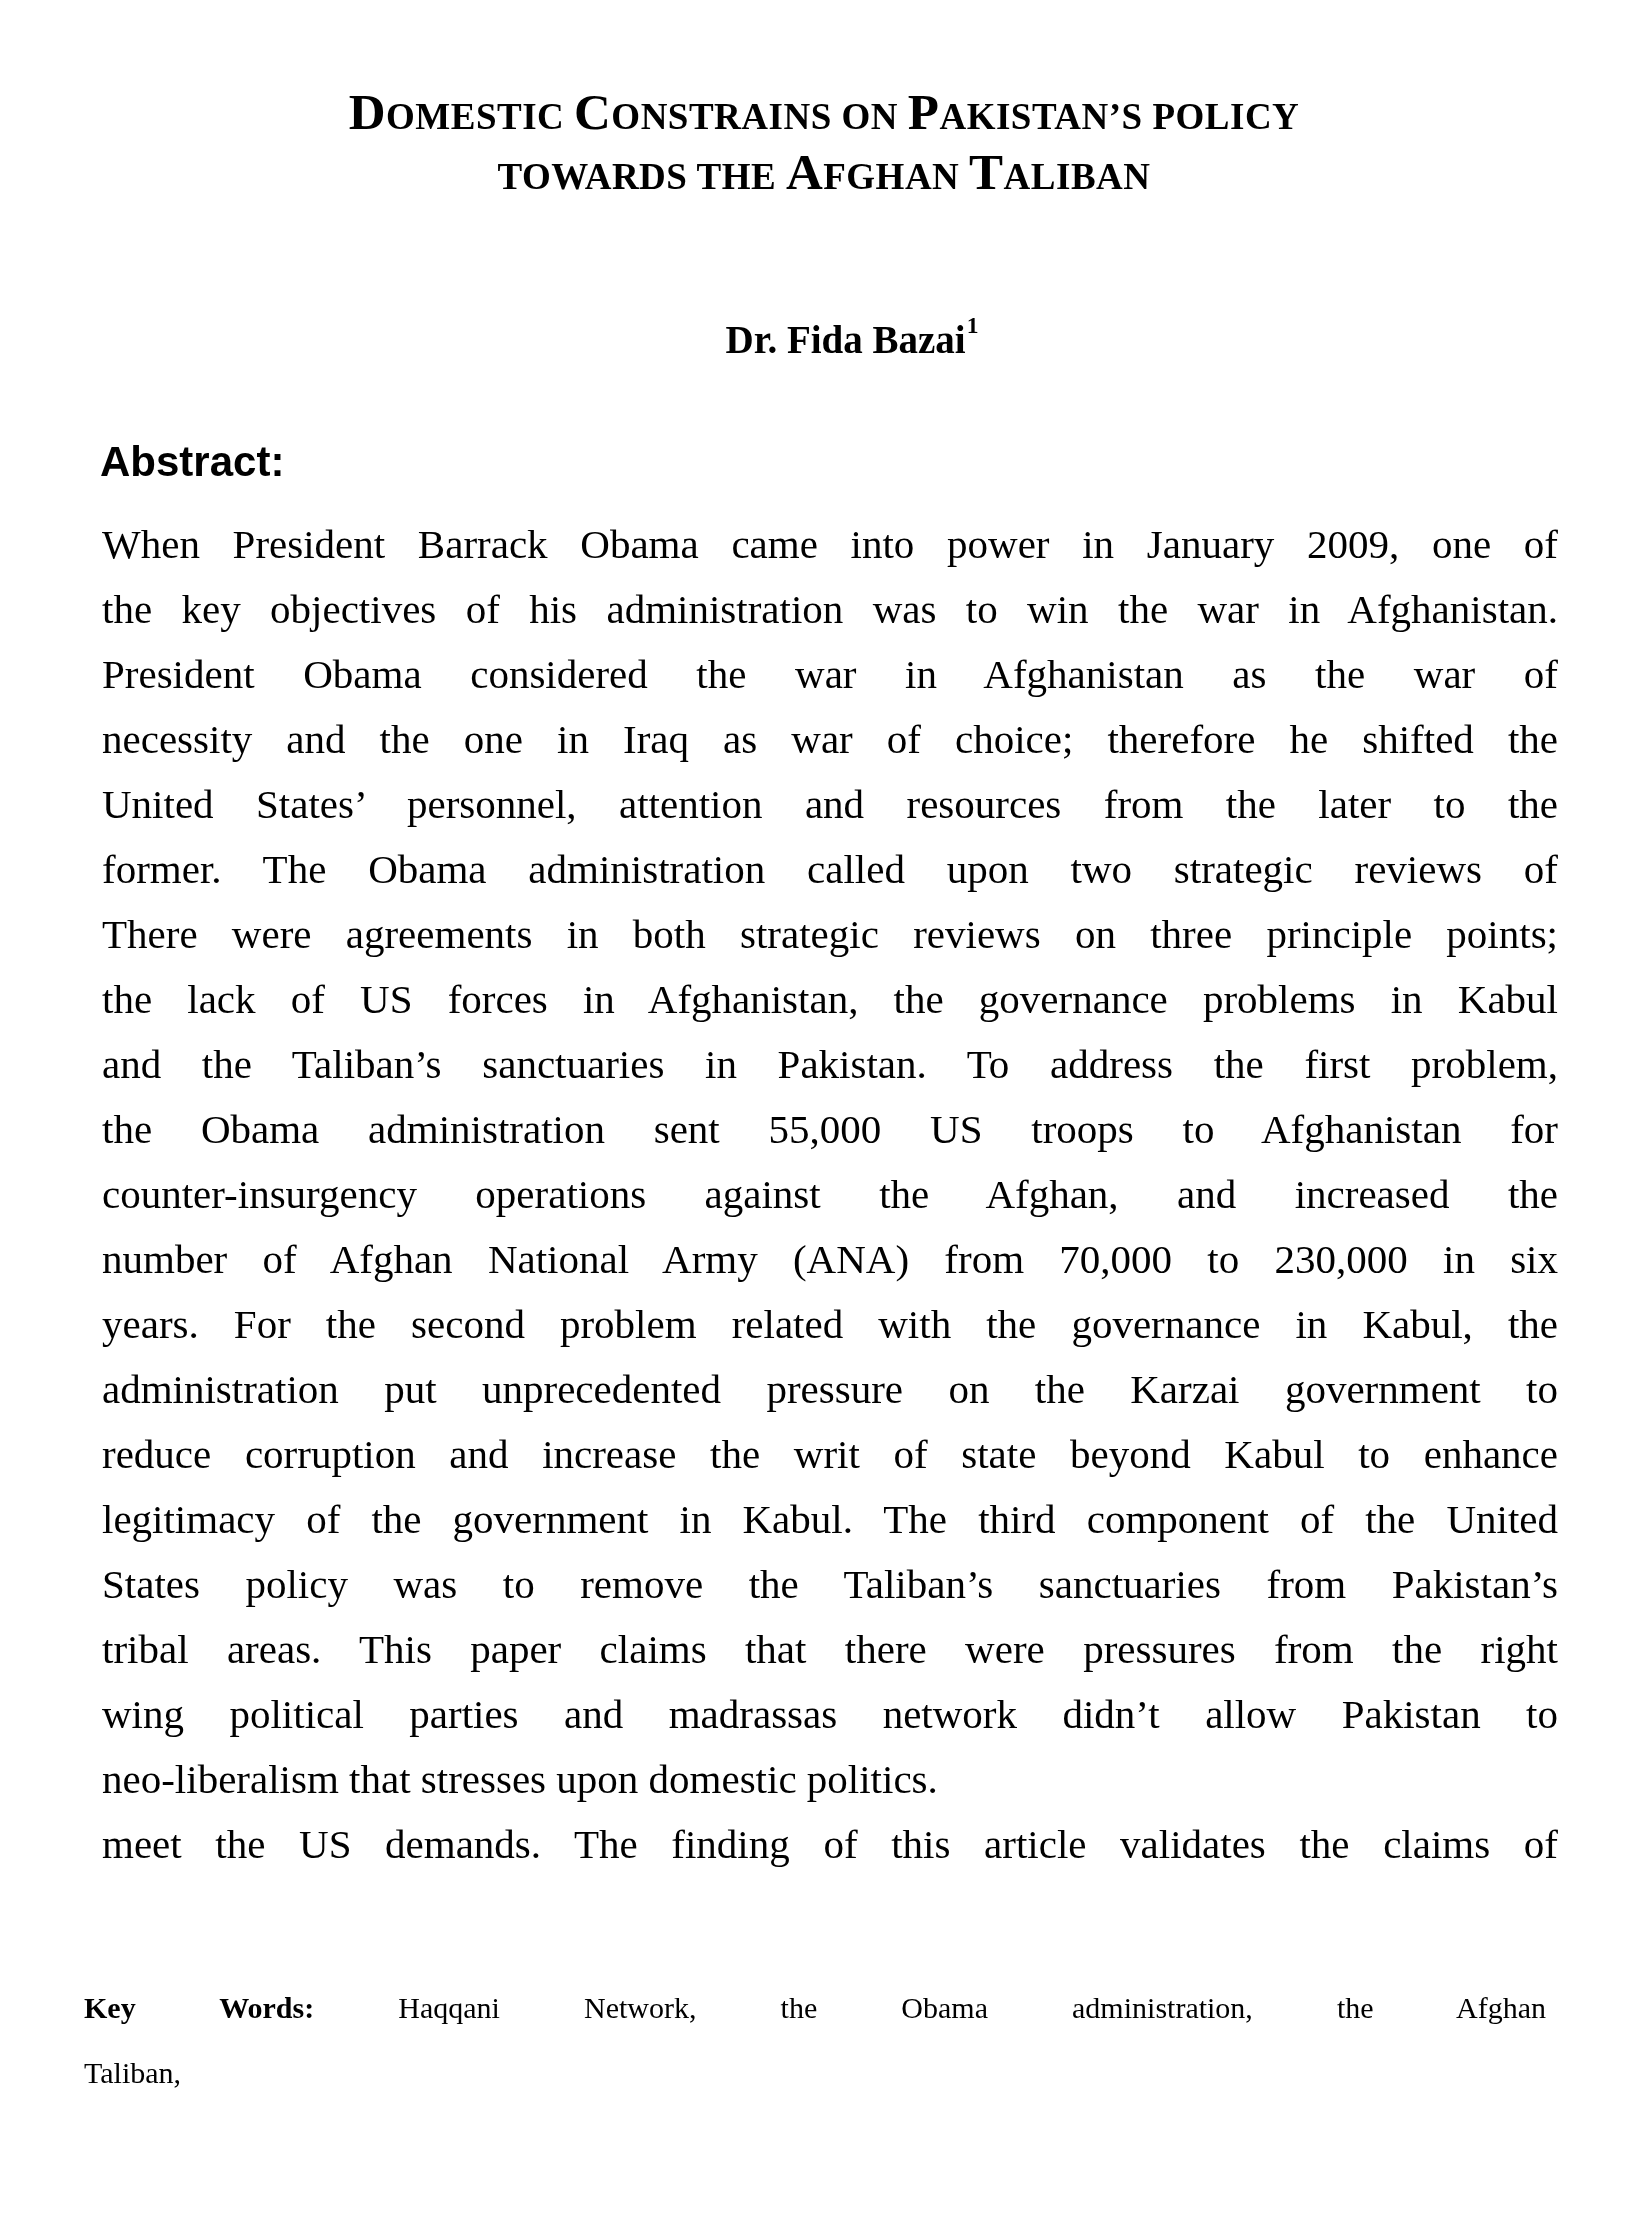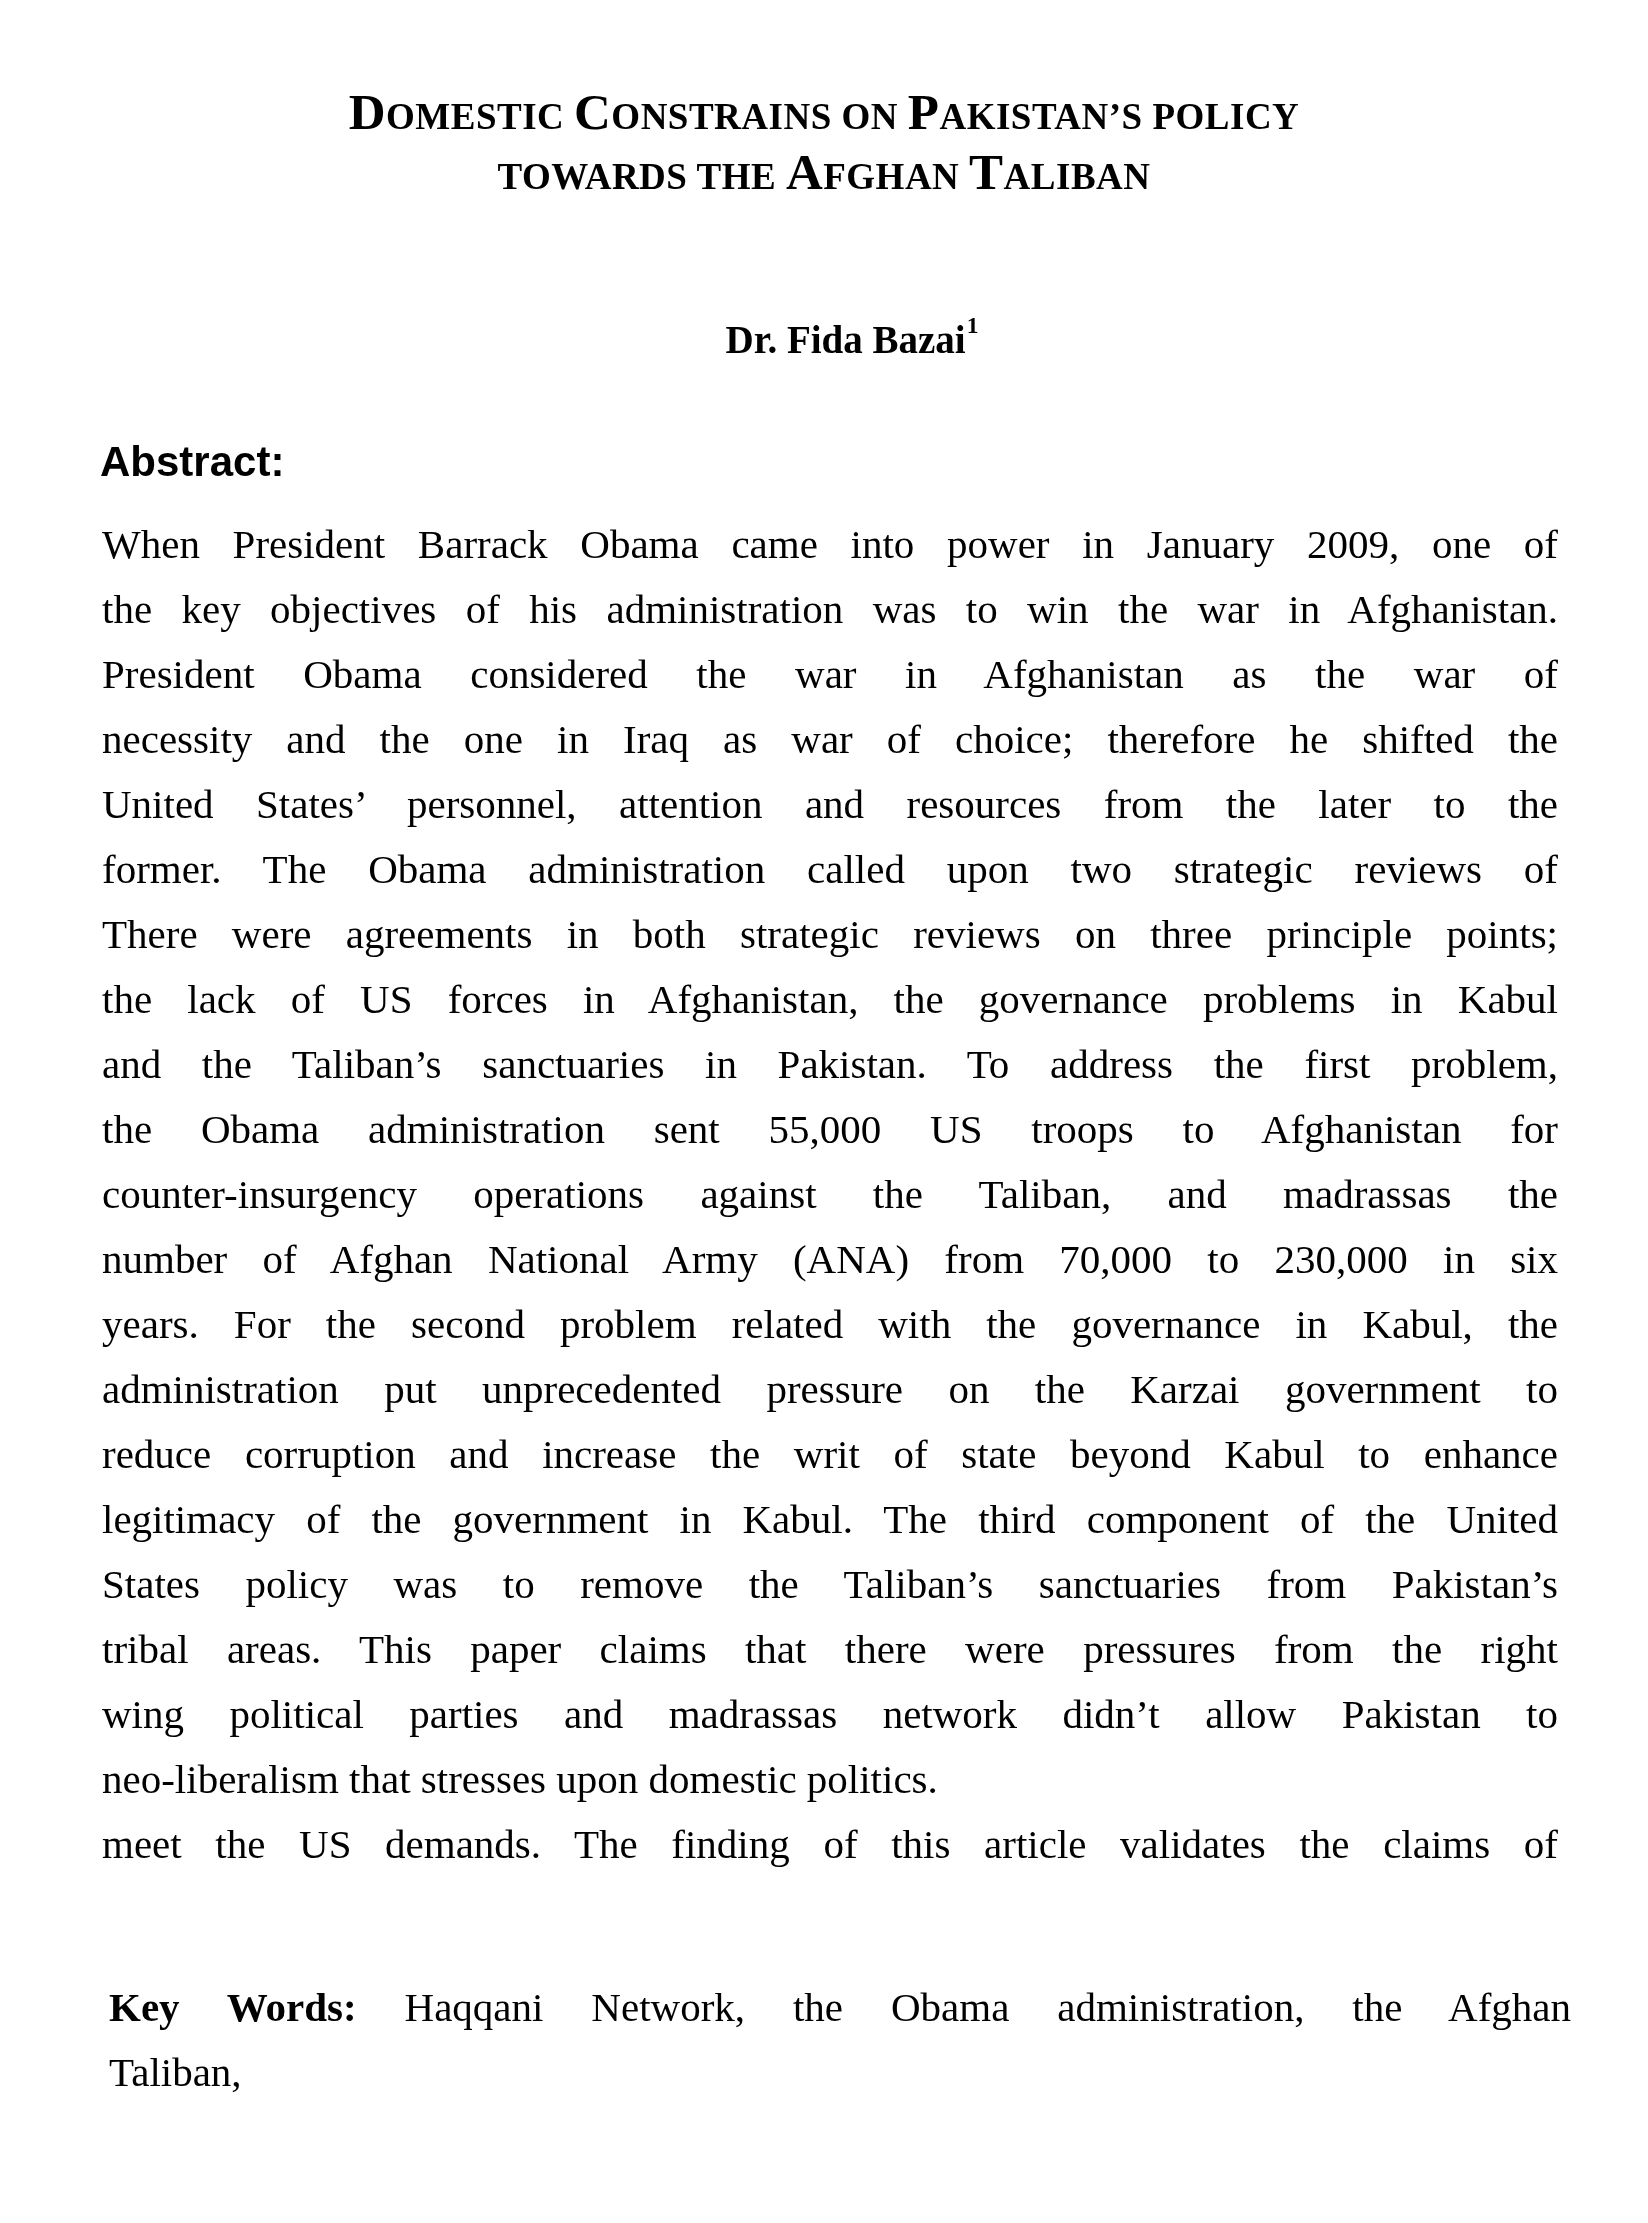--- a/index.html
+++ b/index.html
@@ -94,25 +94,25 @@
     white-space: normal;
     text-align: justify;
     text-align-last: justify;
   }
   .abs-line.last .inner {
     text-align-last: left;
   }
 
   .keywords {
     position: absolute;
-    left: 109px;
+    left: 84px;
     top: 1975px;
     width: 1462px;
     font-family: "Liberation Serif", serif;
-    font-size: 41px;
+    font-size: 30px;
     line-height: 65px;
   }
   .kw-line {
     text-align: justify;
     text-align-last: justify;
     white-space: nowrap;
   }
   .kw-line .inner {
     display: block;
     white-space: normal;
@@ -170,21 +170,21 @@
       <div class="abs-line">
         <span class="inner">the lack of US forces in Afghanistan, the governance problems in Kabul</span>
       </div>
       <div class="abs-line">
         <span class="inner">and the Taliban’s sanctuaries in Pakistan. To address the first problem,</span>
       </div>
       <div class="abs-line">
         <span class="inner">the Obama administration sent 55,000 US troops to Afghanistan for</span>
       </div>
       <div class="abs-line">
-        <span class="inner">counter-insurgency operations against the Taliban, and madrassas the</span>
+        <span class="inner">counter-insurgency operations against the Afghan, and increased the</span>
       </div>
       <div class="abs-line">
         <span class="inner">number of Afghan National Army (ANA) from 70,000 to 230,000 in six</span>
       </div>
       <div class="abs-line">
         <span class="inner">years. For the second problem related with the governance in Kabul, the</span>
       </div>
       <div class="abs-line">
         <span class="inner">administration put unprecedented pressure on the Karzai government to</span>
       </div>

